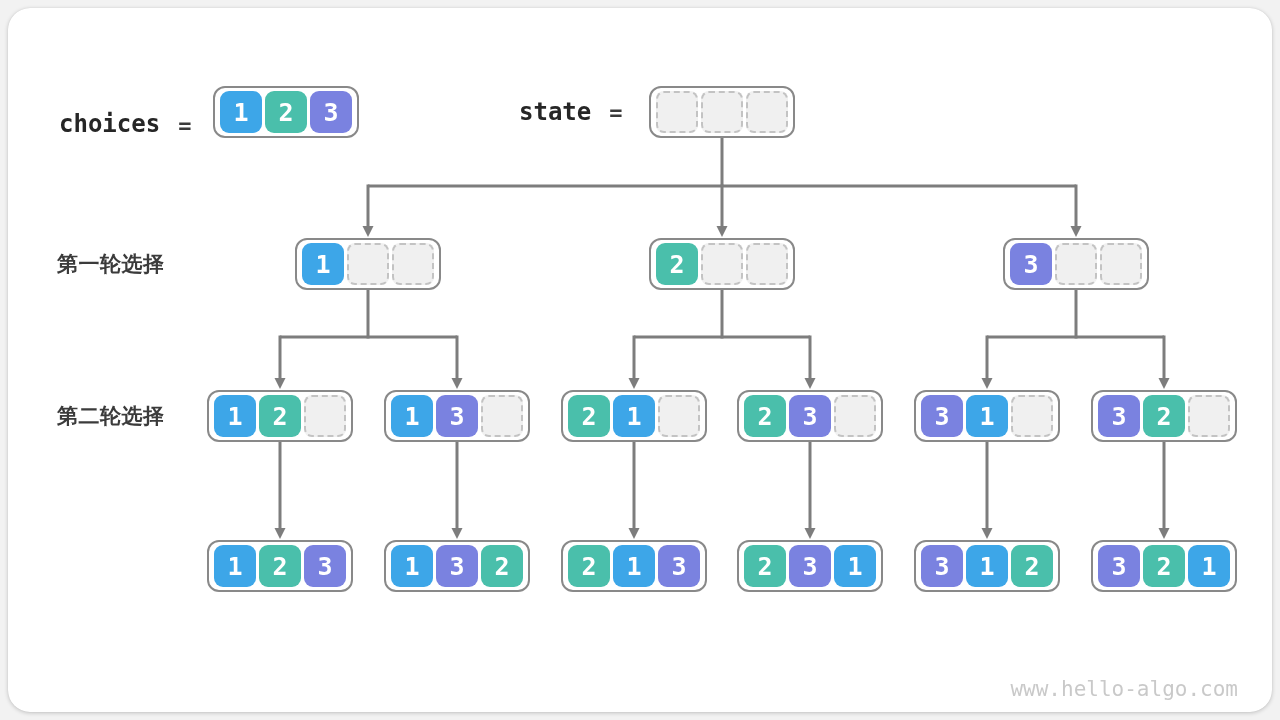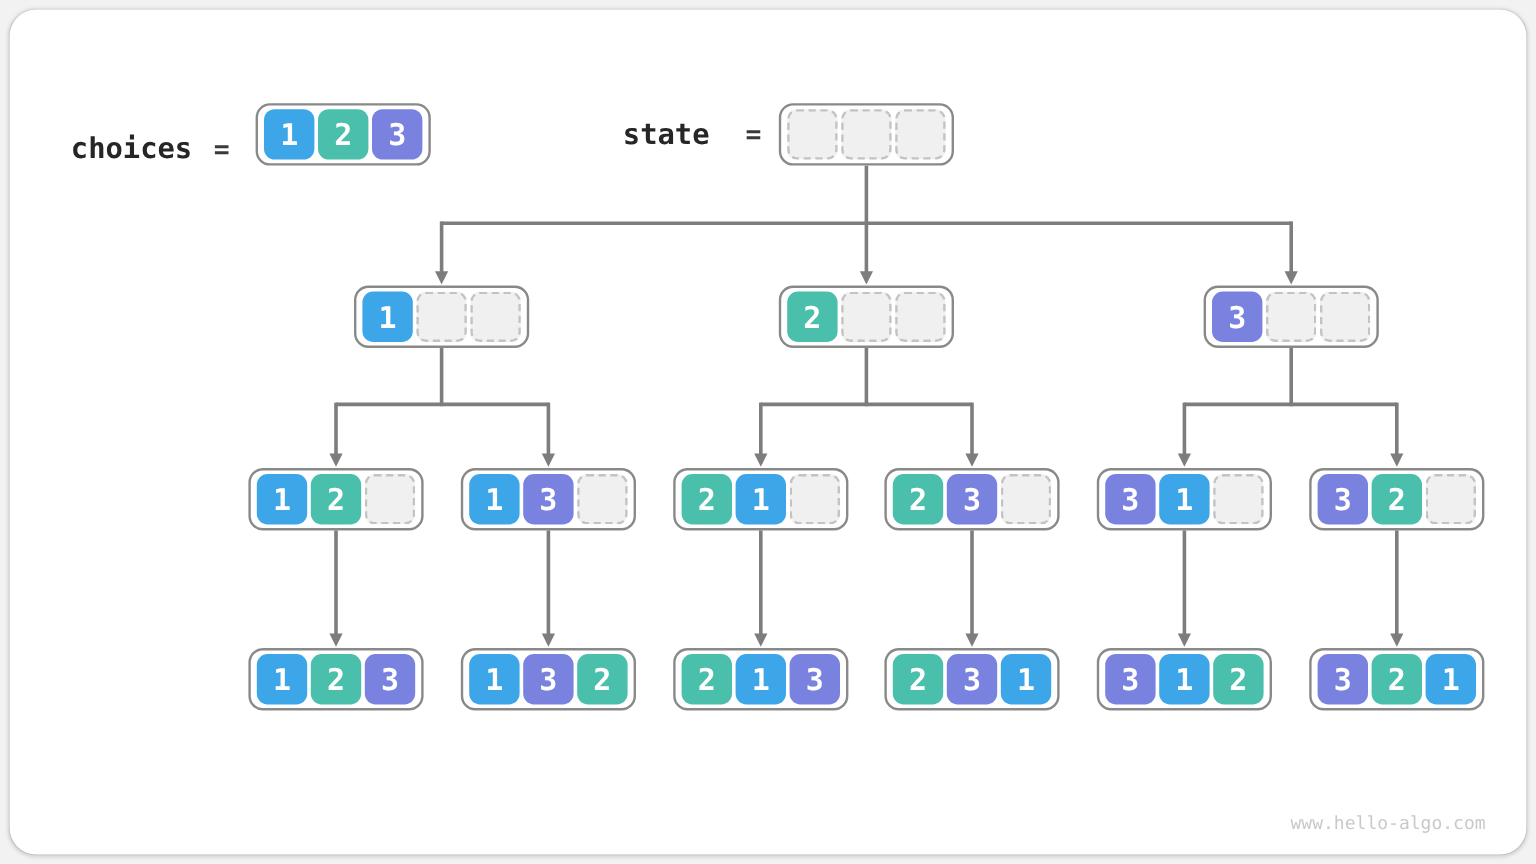--- a/index.html
+++ b/index.html
@@ -44,21 +44,21 @@
     color:#ffffff;
     font-family:"DejaVu Sans Mono",monospace;font-weight:bold;font-size:25px;
   }
   .cell.v1{background:var(--c1);}
   .cell.v2{background:var(--c2);}
   .cell.v3{background:var(--c3);}
   .cell.empty{background:var(--empty);border:2px dashed #c3c3c3;border-radius:8px;}
 
   .watermark{
     position:absolute;top:677px;right:42px;
-    font-family:"DejaVu Sans Mono",monospace;font-size:15px;color:#c9c9c9;
+    font-family:"DejaVu Sans Mono",monospace;font-size:21px;color:#c9c9c9;
   }
 </style>
 </head>
 <body>
 
 <div id="stage">
   <div class="card"></div>
 
   <svg id="connectors">
       <line x1="722" y1="138" x2="722" y2="186"></line>
@@ -99,25 +99,27 @@
       <polygon points="981.5,528 992.5,528 987,539"></polygon>
       <line x1="1164" y1="442" x2="1164" y2="529"></line>
       <polygon points="1158.5,528 1169.5,528 1164,539"></polygon>
     </svg>
 
   <div class="code-line" style="left:59px;top:86px;align-items:flex-end;">
     <span class="var-label">choices</span>
     <span class="eq">=</span>
   </div>
 
-  <div class="code-line" style="left:519px;top:86px;gap:12px;">
+  <div class="code-line" style="left:519px;top:86px;">
     <span class="var-label">state</span>
     <span class="eq">=</span>
   </div>
 
+  <div class="row-label" style="top:238px;">第一轮选择</div>
+  <div class="row-label" style="top:390px;">第二轮选择</div>
 
   <div id="boxes">
       <div class="sbox" style="left: 213px; top: 86px;">
         <div class="cell v1">1</div>
         <div class="cell v2">2</div>
         <div class="cell v3">3</div>
       </div>
       <div class="sbox" style="left: 649px; top: 86px;">
         <div class="cell empty"></div>
         <div class="cell empty"></div>

